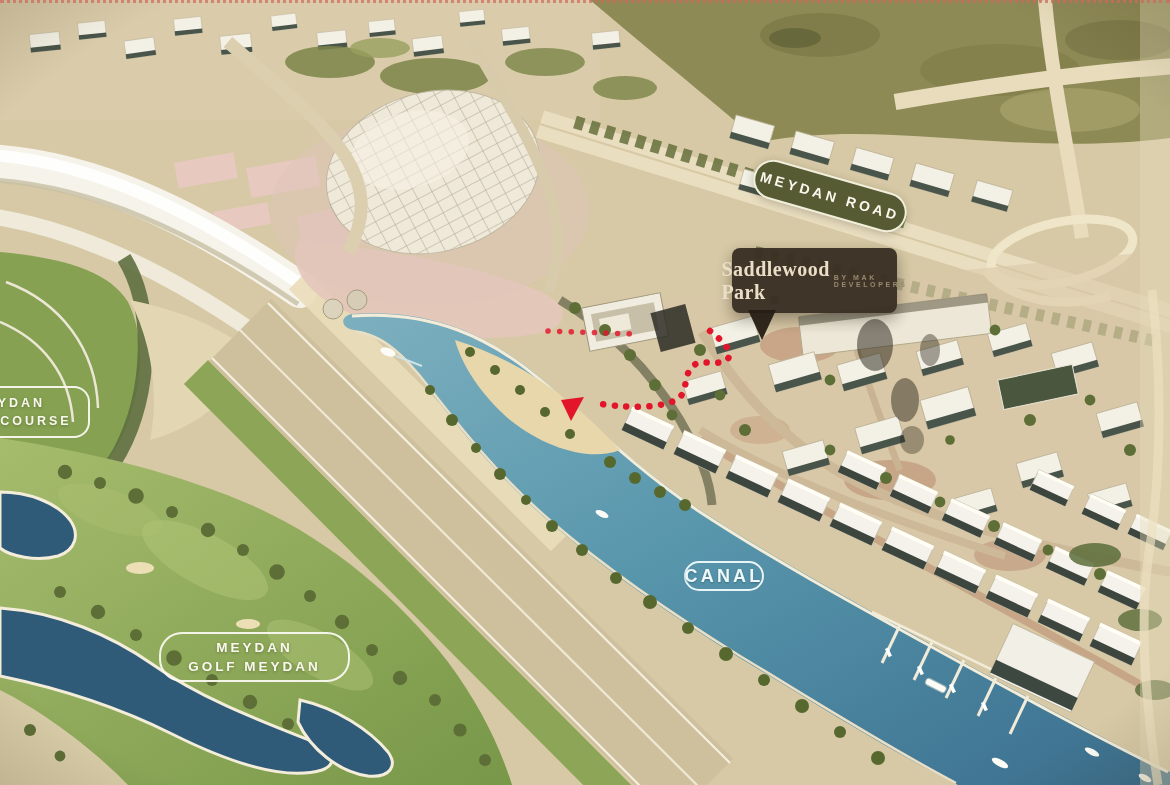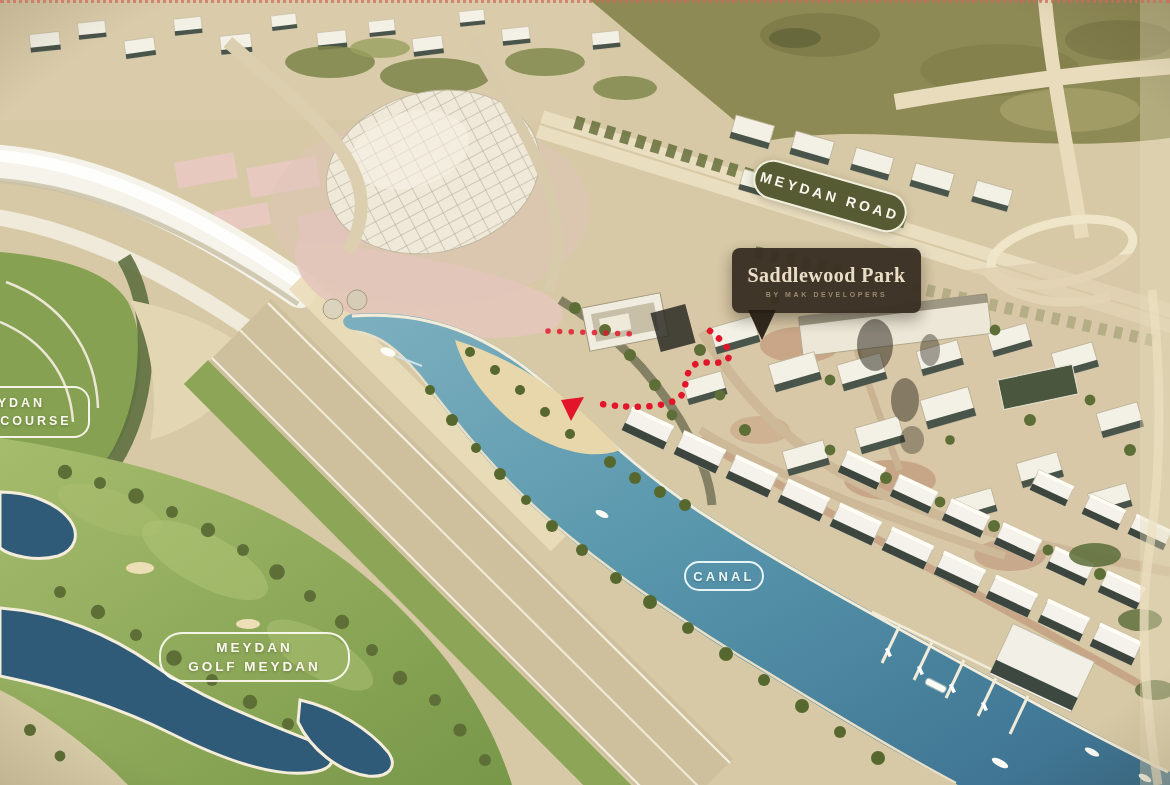--- a/index.html
+++ b/index.html
@@ -34,28 +34,28 @@
     position:absolute; border:2px solid rgba(250,249,240,.95);
     color:var(--label-white,#faf8ee); font-weight:bold; text-align:center;
     display:flex; flex-direction:column; justify-content:center; gap:4px;
     letter-spacing:3px; text-shadow:0 1px 3px rgba(40,50,20,.35);
   }
   .outline-label.race { left:-72px; top:386px; width:158px; height:48px; font-size:12.5px; border-radius:16px; }
   .outline-label.golf { left:159px; top:632px; width:187px; height:46px; font-size:13.5px; border-radius:23px; }
   .canal-pill {
     position:absolute; left:684px; top:561px; width:76px; height:26px;
     border:2px solid rgba(240,250,250,.95); border-radius:15px;
-    color:#eef8f8; font-weight:bold; font-size:13px; letter-spacing:3.2px;
+    color:#eef8f8; font-weight:bold; font-size:18px; letter-spacing:3.2px;
     display:flex; align-items:center; justify-content:center;
     text-shadow:0 1px 2px rgba(20,60,70,.4);
   }
   .sign {
-    position:absolute; left:732px; top:248px; width:189px; height:65px;
+    position:absolute; left:732px; top:248px; width:165px; height:65px;
     background:var(--sign-bg,#3a3024); opacity:.96; border-radius:8px;
-    display:flex; flex-direction:column; align-items:center; justify-content:center; gap:4px;
+    display:flex; flex-direction:row; align-items:center; justify-content:center; gap:4px;
     box-shadow:0 6px 16px rgba(20,15,5,.4);
   }
   .sign-title {
     font-family:"Liberation Serif", serif; font-size:20px; font-weight:600;
     color:var(--sign-title-color,#ecdfc8); letter-spacing:.5px;
   }
   .sign-sub {
     font-size:7px; letter-spacing:2.6px; font-weight:bold;
     color:var(--sign-subtitle-color,#97876d);
   }

